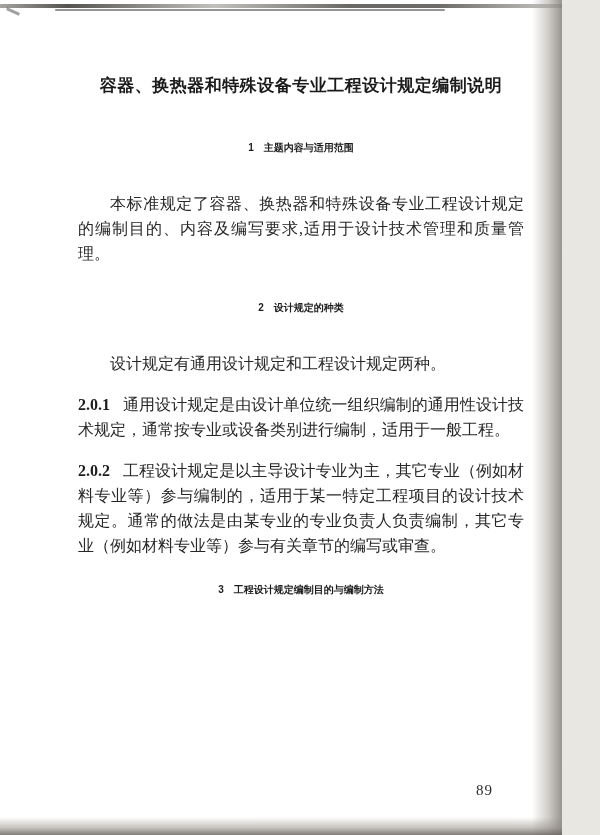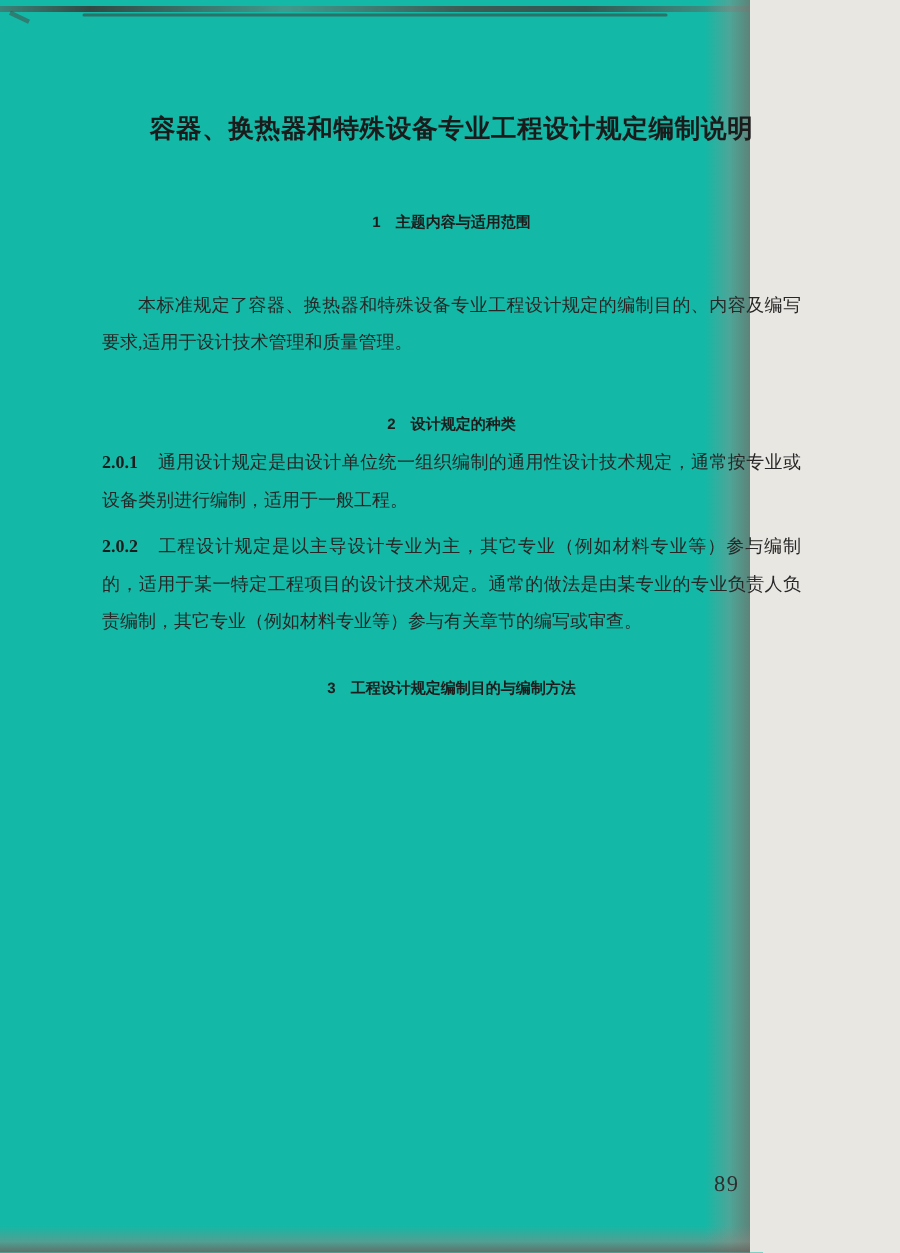--- a/index.html
+++ b/index.html
@@ -10,22 +10,22 @@
     width: 600px;
     height: 835px;
     position: relative;
     overflow: hidden;
     background: #e9e7e2;
     font-family: "Liberation Serif", "DejaVu Serif", serif;
   }
   .page {
     position: absolute;
     left: 0; top: 0;
-    width: 500px; height: 835px;
-    background: #14b8a6;
+    width: 562px; height: 835px;
+    background: #ffffff;
   }
   
   .scan-top {
     position: absolute;
     left: 0; top: 4px;
     width: 100%; height: 4px;
     background: linear-gradient(to right,
       rgba(90,88,84,0.55) 0%,
       rgba(55,53,50,0.85) 12%,
       rgba(120,116,110,0.45) 38%,
@@ -95,22 +95,22 @@
     text-align: center;
     font-family: "Liberation Sans", "DejaVu Sans", sans-serif;
     font-size: 10px;
     font-weight: bold;
     color: #1d1d1d;
   }
   .h1-gap { margin-top: 44px; }
   .h2-gap { margin-top: 35px; }
   .h3-gap { margin-top: 25px; }
   .para {
-    margin: 6px;
-    font-size: 12px;
+    margin: 16px;
+    font-size: 16px;
     line-height: 25px;
     text-align: justify;
     color: #272727;
   }
   .gap-lg { margin-top: 36px; }
   .gap-md { margin-top: 27px; }
   .indent { text-indent: 2em; }
   .clause-num {
     font-weight: bold;
     padding-right: 13px;
@@ -139,20 +139,21 @@
 
     <h1 class="doc-title">容器、换热器和特殊设备专业工程设计规定编制说明</h1>
 
 
     <h2 class="sec-heading h1-gap">1　主题内容与适用范围</h2>
 
     <p class="para indent gap-lg">本标准规定了容器、换热器和特殊设备专业工程设计规定的编制目的、内容及编写要求,适用于设计技术管理和质量管理。</p>
 
     <h2 class="sec-heading h2-gap">2　设计规定的种类</h2>
 
+    <p class="para indent gap-lg">设计规定有通用设计规定和工程设计规定两种。</p>
 
     <p class="para"><span class="clause-num">2.0.1</span><span>通用设计规定是由设计单位统一组织编制的通用性设计技术规定，通常按专业或设备类别进行编制，适用于一般工程。</span></p>
 
     <p class="para"><span class="clause-num">2.0.2</span><span>工程设计规定是以主导设计专业为主，其它专业（例如材料专业等）参与编制的，适用于某一特定工程项目的设计技术规定。通常的做法是由某专业的专业负责人负责编制，其它专业（例如材料专业等）参与有关章节的编写或审查。</span></p>
 
     <h2 class="sec-heading h3-gap">3　工程设计规定编制目的与编制方法</h2>
 
 
   </div>
 

